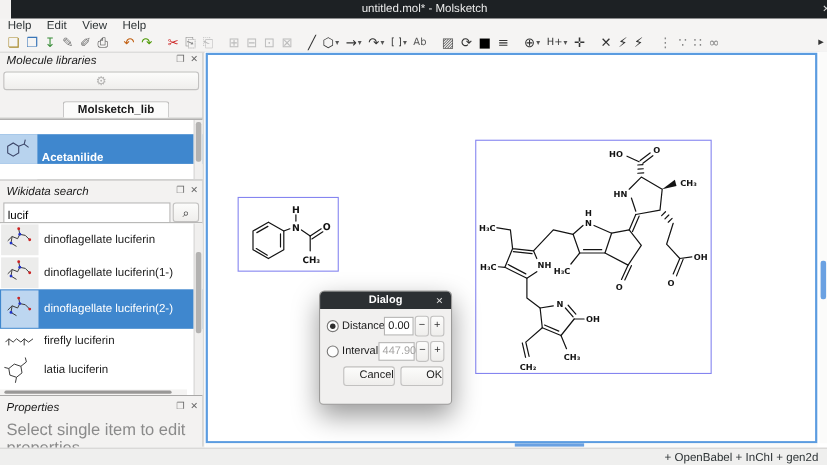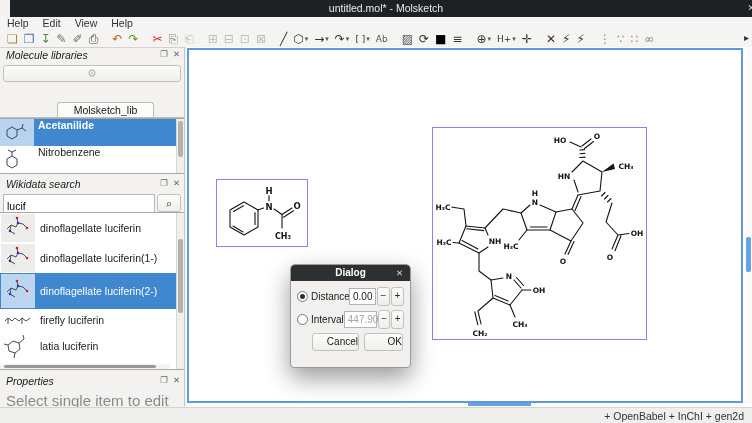--- a/index.html
+++ b/index.html
@@ -25,27 +25,27 @@
   .tb-overflow{position:absolute;right:3px;top:2px;font-size:10px;color:#333;}
   
   .sidebar{position:absolute;left:0;top:48px;width:185px;height:358px;background:#f3f2f1;
            border-right:1px solid #c6c5c4;box-sizing:border-box;}
   .phead{height:14px;display:flex;align-items:flex-start;padding:1px 4px 0 6px;font-style:italic;}
   .phead .ptitle{flex:1;font-size:10.5px;color:#1a1a1a;}
   .phead .pico{font-size:8.5px;color:#666;margin-left:5px;font-family:"DejaVu Sans",sans-serif;}
   .gtkbtn{background:linear-gradient(#fcfcfb,#efeeec);border:1px solid #c2c1c0;border-radius:3px;}
   .refreshbtn{margin:2px 3px 0 3px;height:15px;display:flex;align-items:center;justify-content:center;}
   .refreshbtn .gear{color:#b4b3b2;font-size:11px;font-family:"DejaVu Sans",sans-serif;}
-  .tabbar{margin-top:20px;height:15px;position:relative;border-bottom:1px solid #bdbcbb;}
+  .tabbar{margin-top:10px;height:15px;position:relative;border-bottom:1px solid #bdbcbb;font-weight:bold;}
   .tab{position:absolute;left:57px;bottom:0;width:95px;height:14px;background:#fbfbfa;
        border:1px solid #bdbcbb;border-bottom:none;border-radius:3px 3px 0 0;
        text-align:center;line-height:14px;font-size:10.5px;color:#1a1a1a;}
   .liblist{position:relative;margin:0 0 0 0;height:54px;background:#fff;border:1px solid #a9a8a7;
            border-left:none;border-right:none;overflow:hidden;}
-  .libitem{height:27px;display:flex;align-items:flex-start;background:#fff;}
+  .libitem{height:27px;display:flex;align-items:flex-end;background:#fff;margin-top:13px;}
   .libitem .thumbwrap{width:34px;height:27px;display:flex;align-items:center;justify-content:center;background:#fff;}
   .libitem .llabel{font-size:10.5px;color:#222;margin-left:4px;}
   .libitem.sel{background:#3f87ce;}
   .libitem.sel .thumbwrap{background:#b8d3ee;}
   .libitem.sel .llabel{color:#fff;font-weight:bold;}
   .vscroll{position:absolute;right:0;top:0;width:7px;height:100%;background:#f0efee;border-left:1px solid #d8d7d6;}
   .vthumb{position:absolute;left:1px;width:5px;background:#b3b2b1;border-radius:2px;}
   
   .searchrow{display:flex;margin:2px 3px 0 3px;height:16px;}
   .searchinput{flex:1;height:14px;border:1px solid #b7b6b5;background:#fff;font-size:10.5px;

